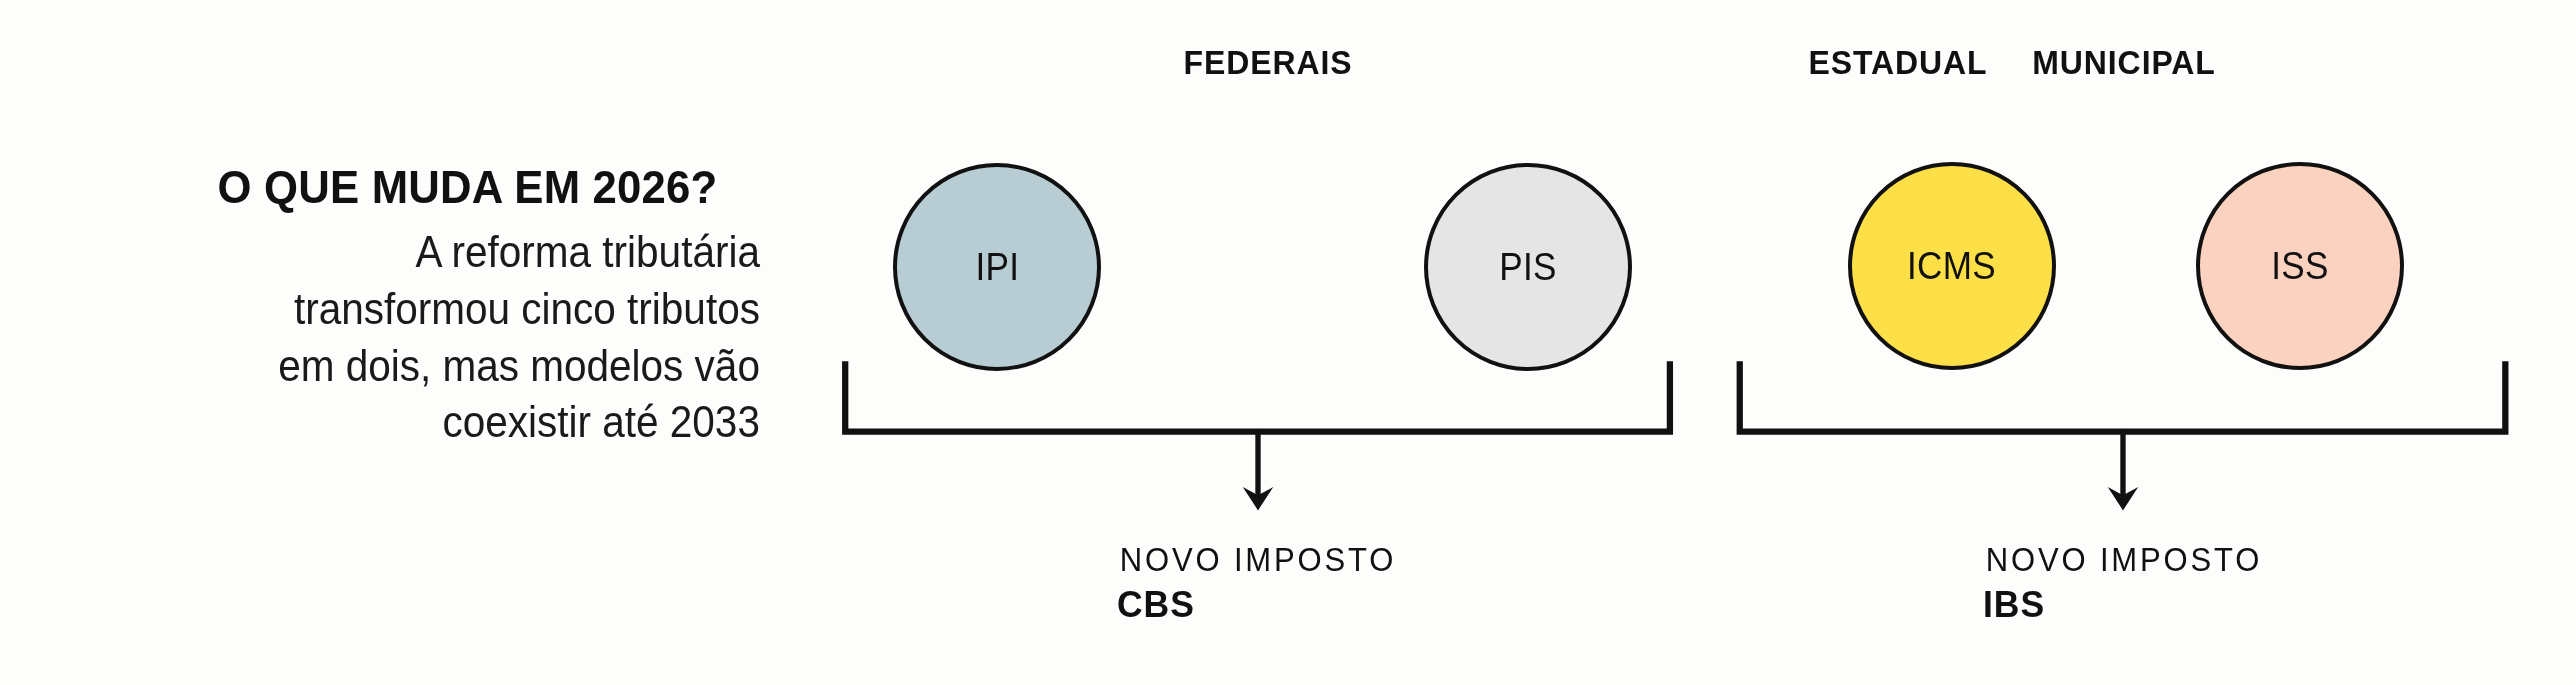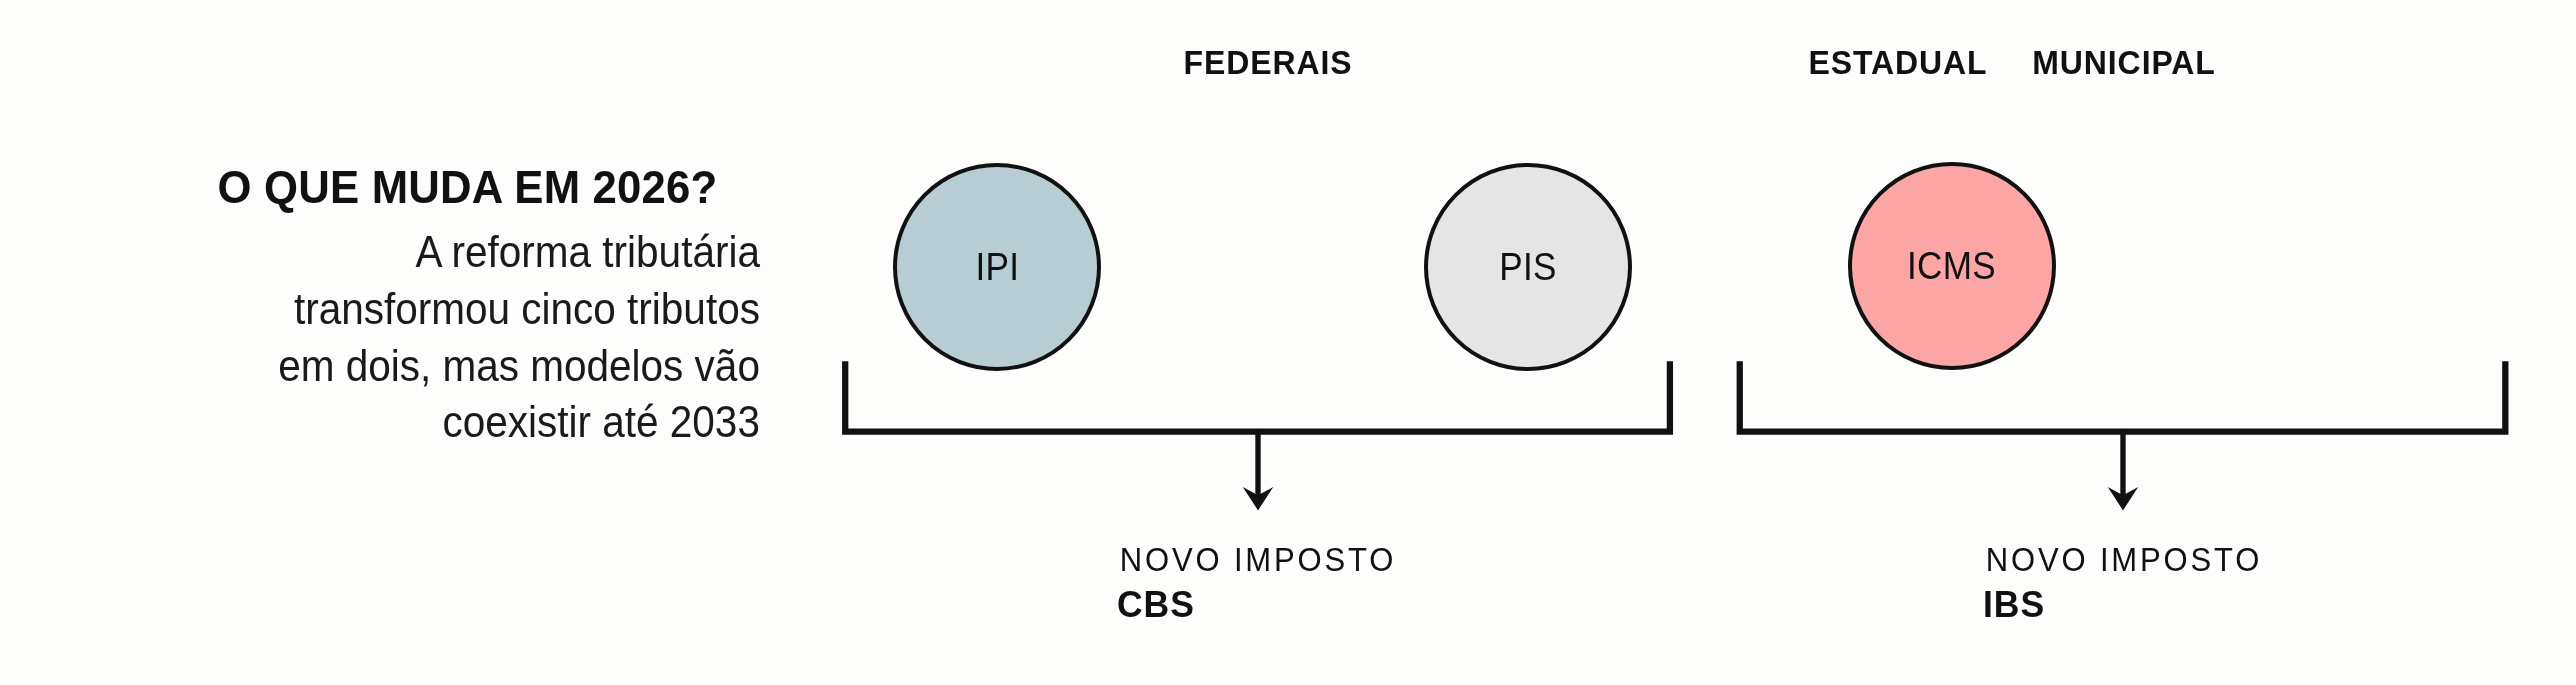--- a/index.html
+++ b/index.html
@@ -143,24 +143,27 @@
 
   <div class="tax-circle" style="left:893px; top:163px; width:208px; height:208px; background:#b7ccd3;">
     <span class="tax-label">IPI</span>
   </div>
 
 
   <div class="tax-circle" style="left:1424px; top:163px; width:208px; height:208px; background:#e5e5e5;">
     <span class="tax-label">PIS</span>
   </div>
 
-  <div class="tax-circle" style="left:1848px; top:162px; width:208px; height:208px; background:#fca5a5;">
+  <div class="tax-circle" style="left:1848px; top:162px; width:208px; height:208px; background:#fde047;">
     <span class="tax-label">ICMS</span>
   </div>
 
+  <div class="tax-circle" style="left:2196px; top:162px; width:208px; height:208px; background:#fbd2bf;">
+    <span class="tax-label">ISS</span>
+  </div>
 
   <svg id="connectors" viewBox="0 0 2875 765">
 
     <path id="bracket-federais" fill="none" stroke="#111111" stroke-width="7" stroke-linecap="square" d="M 943 407 L 943 482 L 1864 482 L 1864 407"></path>
 
     <line id="arrow-federais-shaft" stroke="#111111" stroke-width="6" x1="1404" y1="482" x2="1404" y2="554"></line>
     <path id="arrow-federais-head" fill="#111111" d="M 1387 544 L 1404 570 L 1421 544 L 1404 553 Z"></path>
 
     <path id="bracket-estadual" fill="none" stroke="#111111" stroke-width="7" stroke-linecap="square" d="M 1942 407 L 1942 482 L 2797 482 L 2797 407"></path>
 

